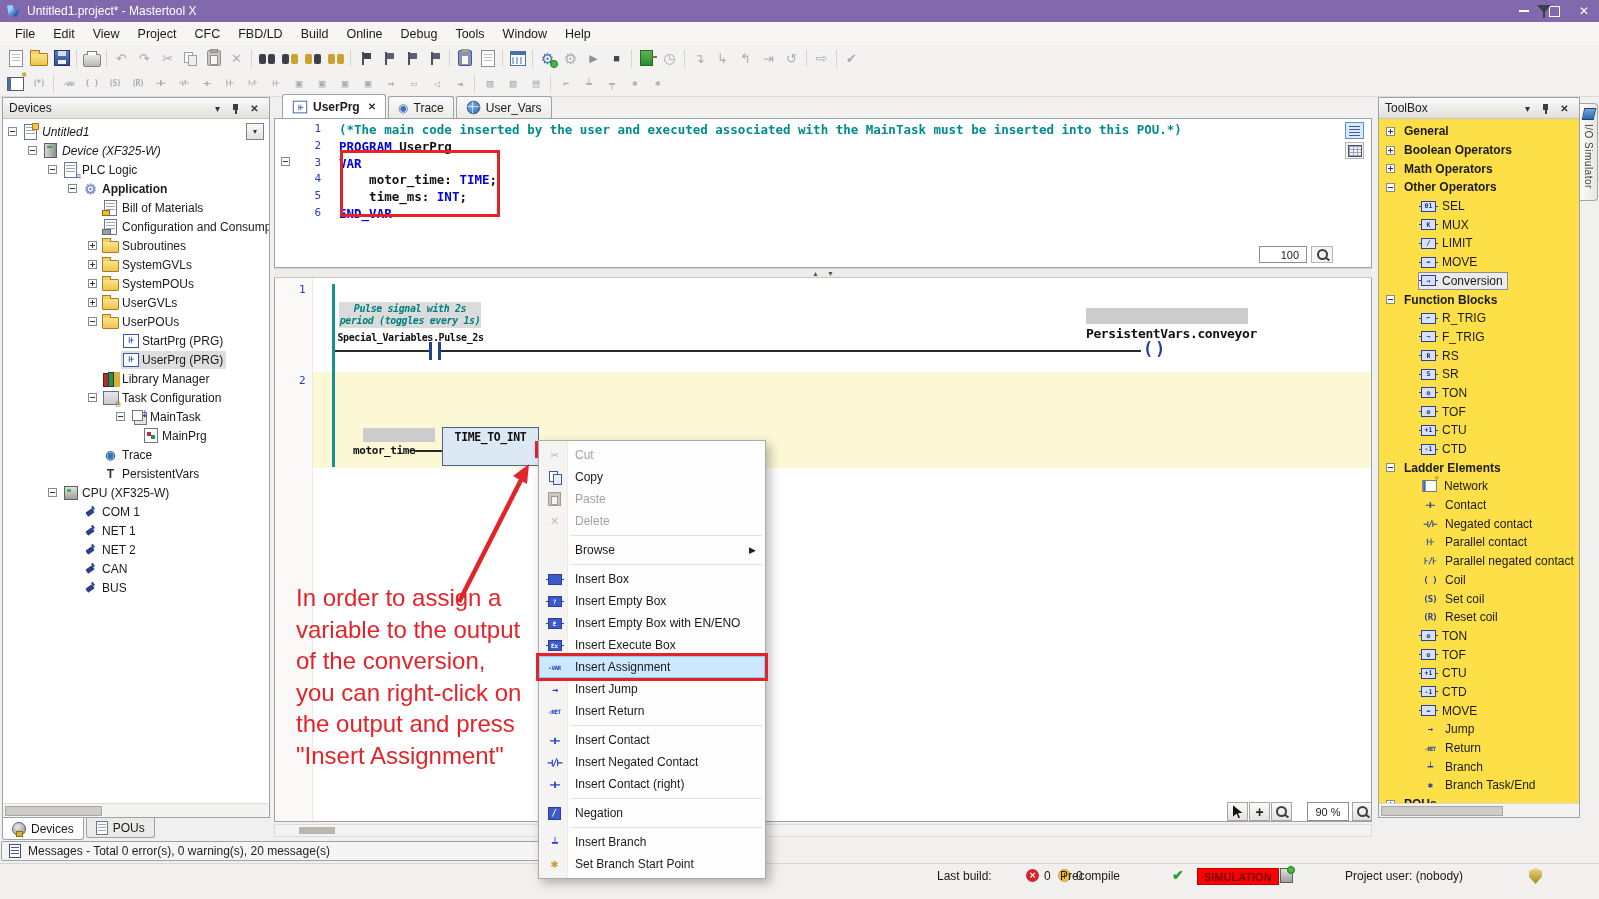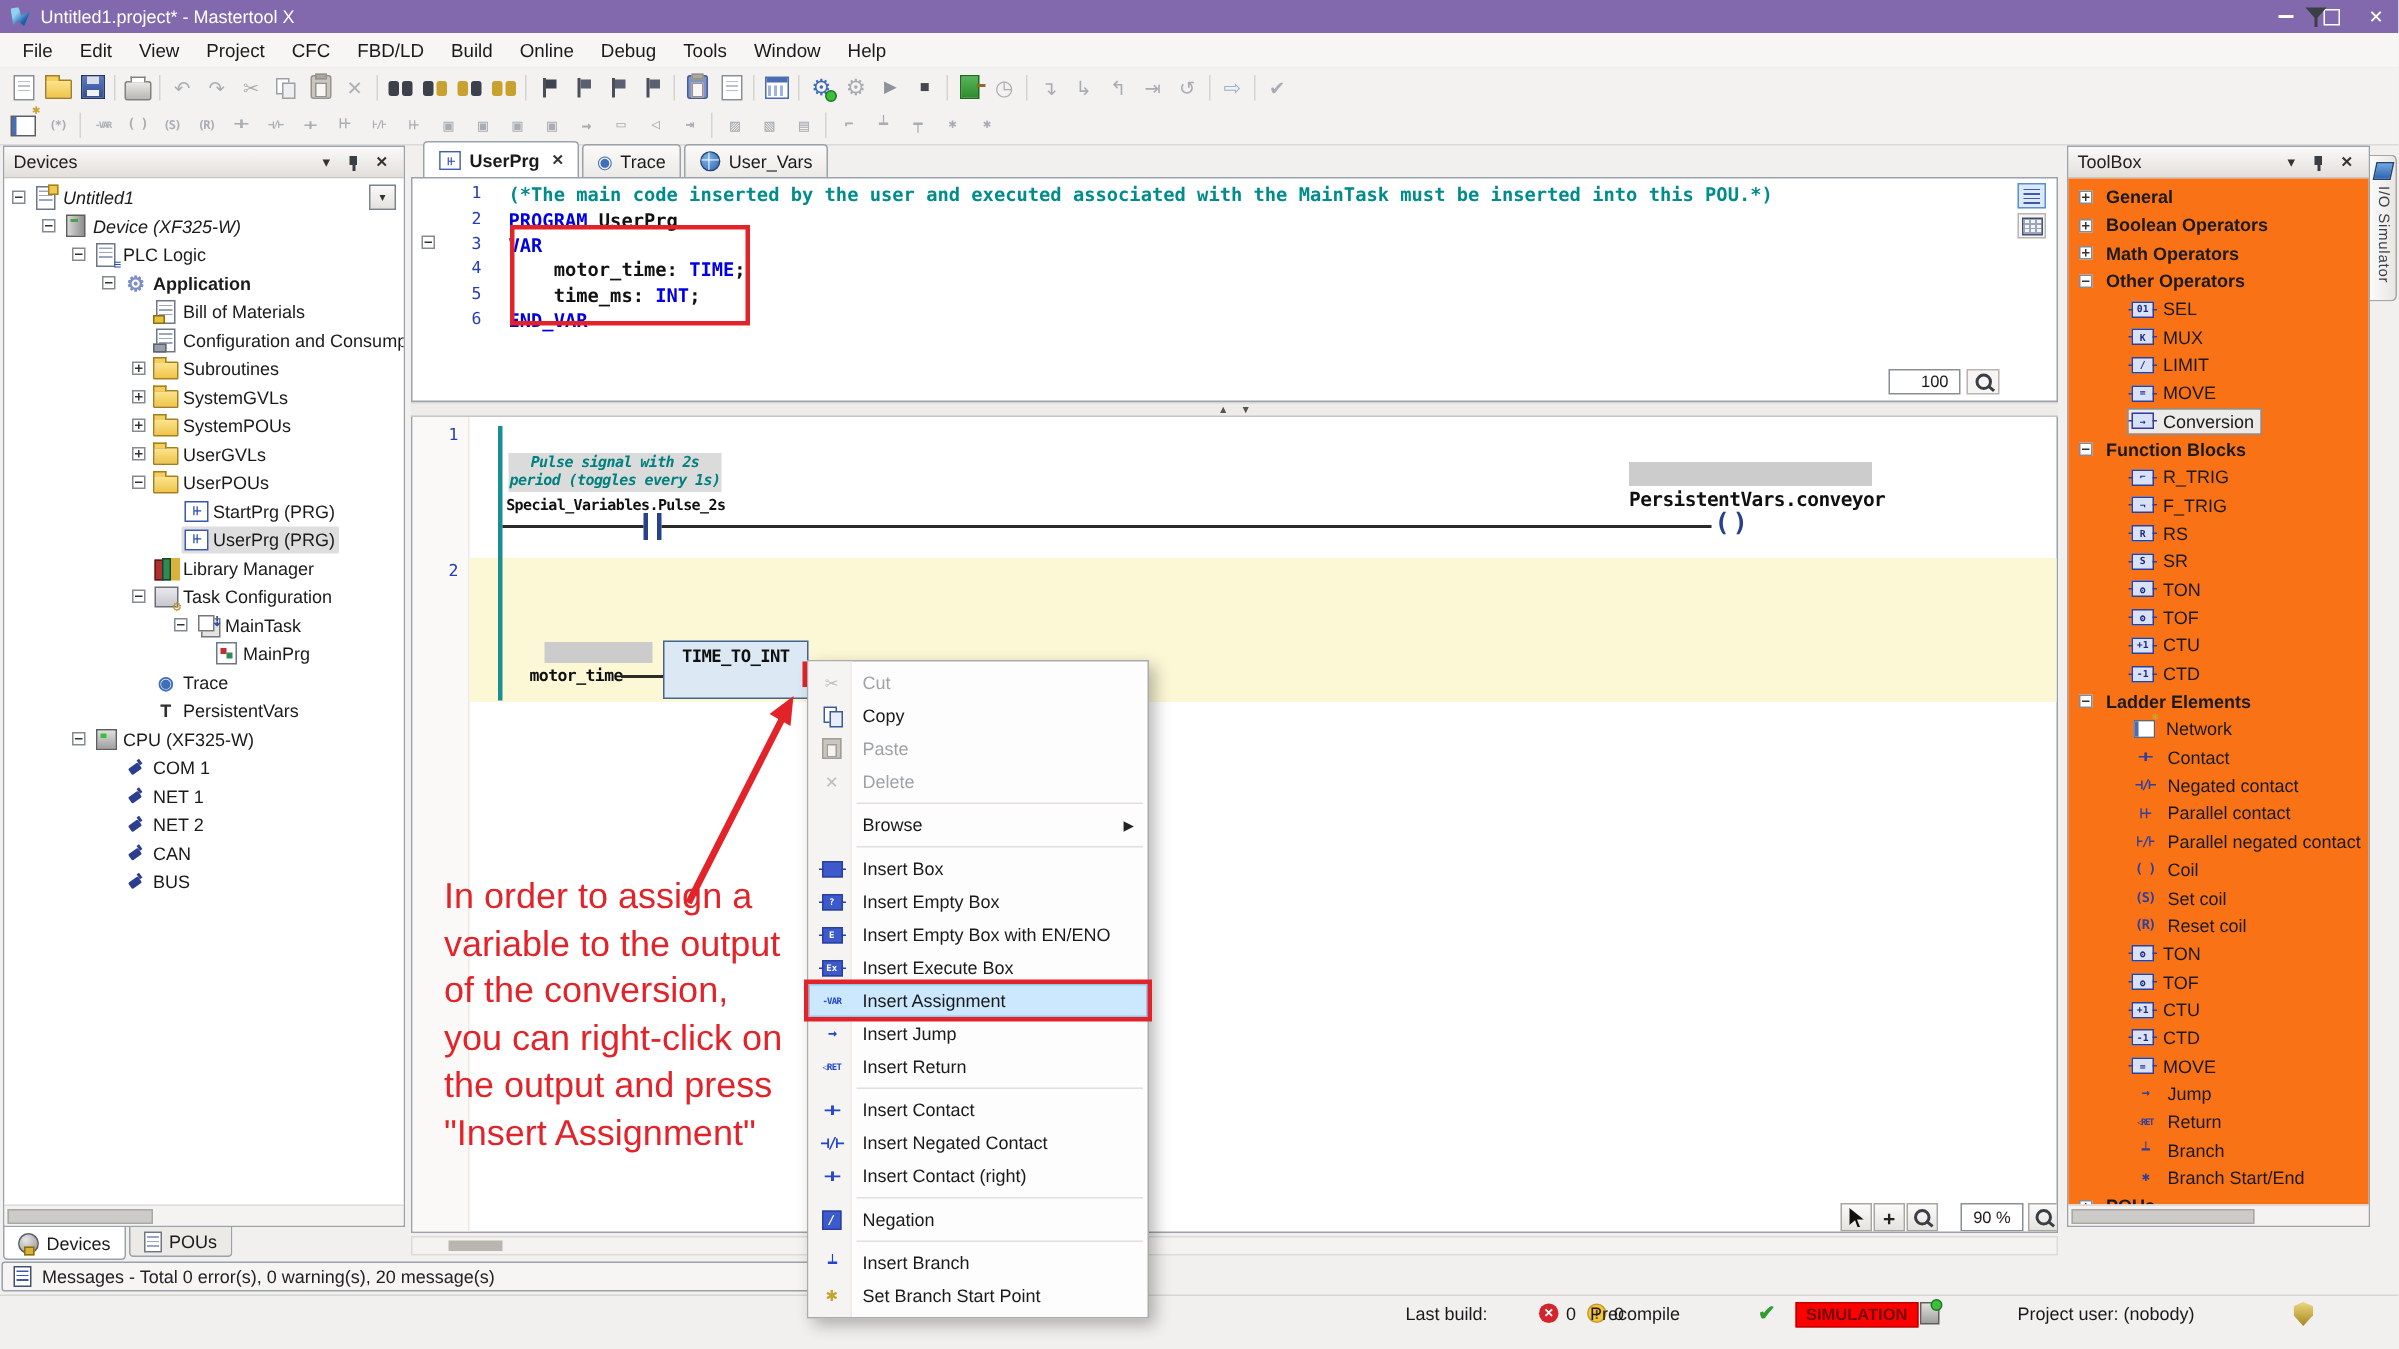--- a/index.html
+++ b/index.html
@@ -206,21 +206,21 @@
   .panplus{font-weight:bold;font-size:14px;color:#222;line-height:1}
   .lzoom{position:absolute;top:524px;left:1032px;width:42px;height:19px;border:1px solid #8A8F96;background:#fff;
          font-size:11px;text-align:center;line-height:19px;box-sizing:border-box}
   .lmag{position:absolute;top:524px;left:1077px;width:21px;height:19px;border:1px solid #A9A6A1;
         background:linear-gradient(#FBFAF9,#E5E3DF);display:flex;align-items:center;justify-content:center;box-sizing:border-box}
   .lhscroll{position:absolute;left:0;top:727px;width:1098px;height:13px;background:#F4F3F1;border:1px solid #DDDBD7;box-sizing:border-box}
   .lhscroll::before{content:"";position:absolute;left:24px;top:2px;width:36px;height:7px;background:#B9B6B1}
 
   
   .tbx-panel{left:1378px;top:97px;width:200px;height:719px;background:#F2F1EF}
-  .tbx-body{position:absolute;top:21px;left:0;right:0;bottom:14px;overflow:hidden;padding-top:3px;background:#f97316}
+  .tbx-body{position:absolute;top:21px;left:0;right:0;bottom:14px;overflow:hidden;padding-top:3px;background:#fde047}
   .tbx-row{display:flex;align-items:center;height:18.7px;font-size:12px;white-space:nowrap}
   .tbx-grp{padding-left:7px;font-weight:bold}
   .tbx-grp .glabel{margin-left:5px}
   .tbx-item{padding-left:40px}
   .tbx-selbox{display:flex;align-items:center;padding:1px 4px 1px 2px}
   .tbx-row.selected .tbx-selbox{outline:1px solid #8A8F96;background:#ECEBE9;outline-offset:0}
   .tbx-box{min-width:15px;height:11px;border:1px solid #2B3F9E;background:#D9E1F8;color:#1A2B80;
            font-family:"DejaVu Sans Mono",monospace;font-weight:bold;font-size:6.5px;
            display:flex;align-items:center;justify-content:center;position:relative;box-sizing:border-box;padding:0 1px}
   .tbx-box::before{content:"";position:absolute;left:-3px;top:4px;width:3px;height:1px;background:#2B3F9E}
@@ -1073,21 +1073,21 @@
       </div>
       <div class="tbx-row tbx-item">
         <span class="tbx-selbox">
           <span class="tbx-glyph">┷</span>
           <span class="tbx-ilabel">Branch</span>
         </span>
       </div>
       <div class="tbx-row tbx-item">
         <span class="tbx-selbox">
           <span class="tbx-glyph">✱</span>
-          <span class="tbx-ilabel">Branch Start/End</span>
+          <span class="tbx-ilabel">Branch Task/End</span>
         </span>
       </div>
       <div class="tbx-row tbx-grp">
         <span class="exp plus"></span>
         <span class="glabel">POUs</span>
       </div>
     </div>
   <div class="tbx-hscroll"></div>
 </div>
 

